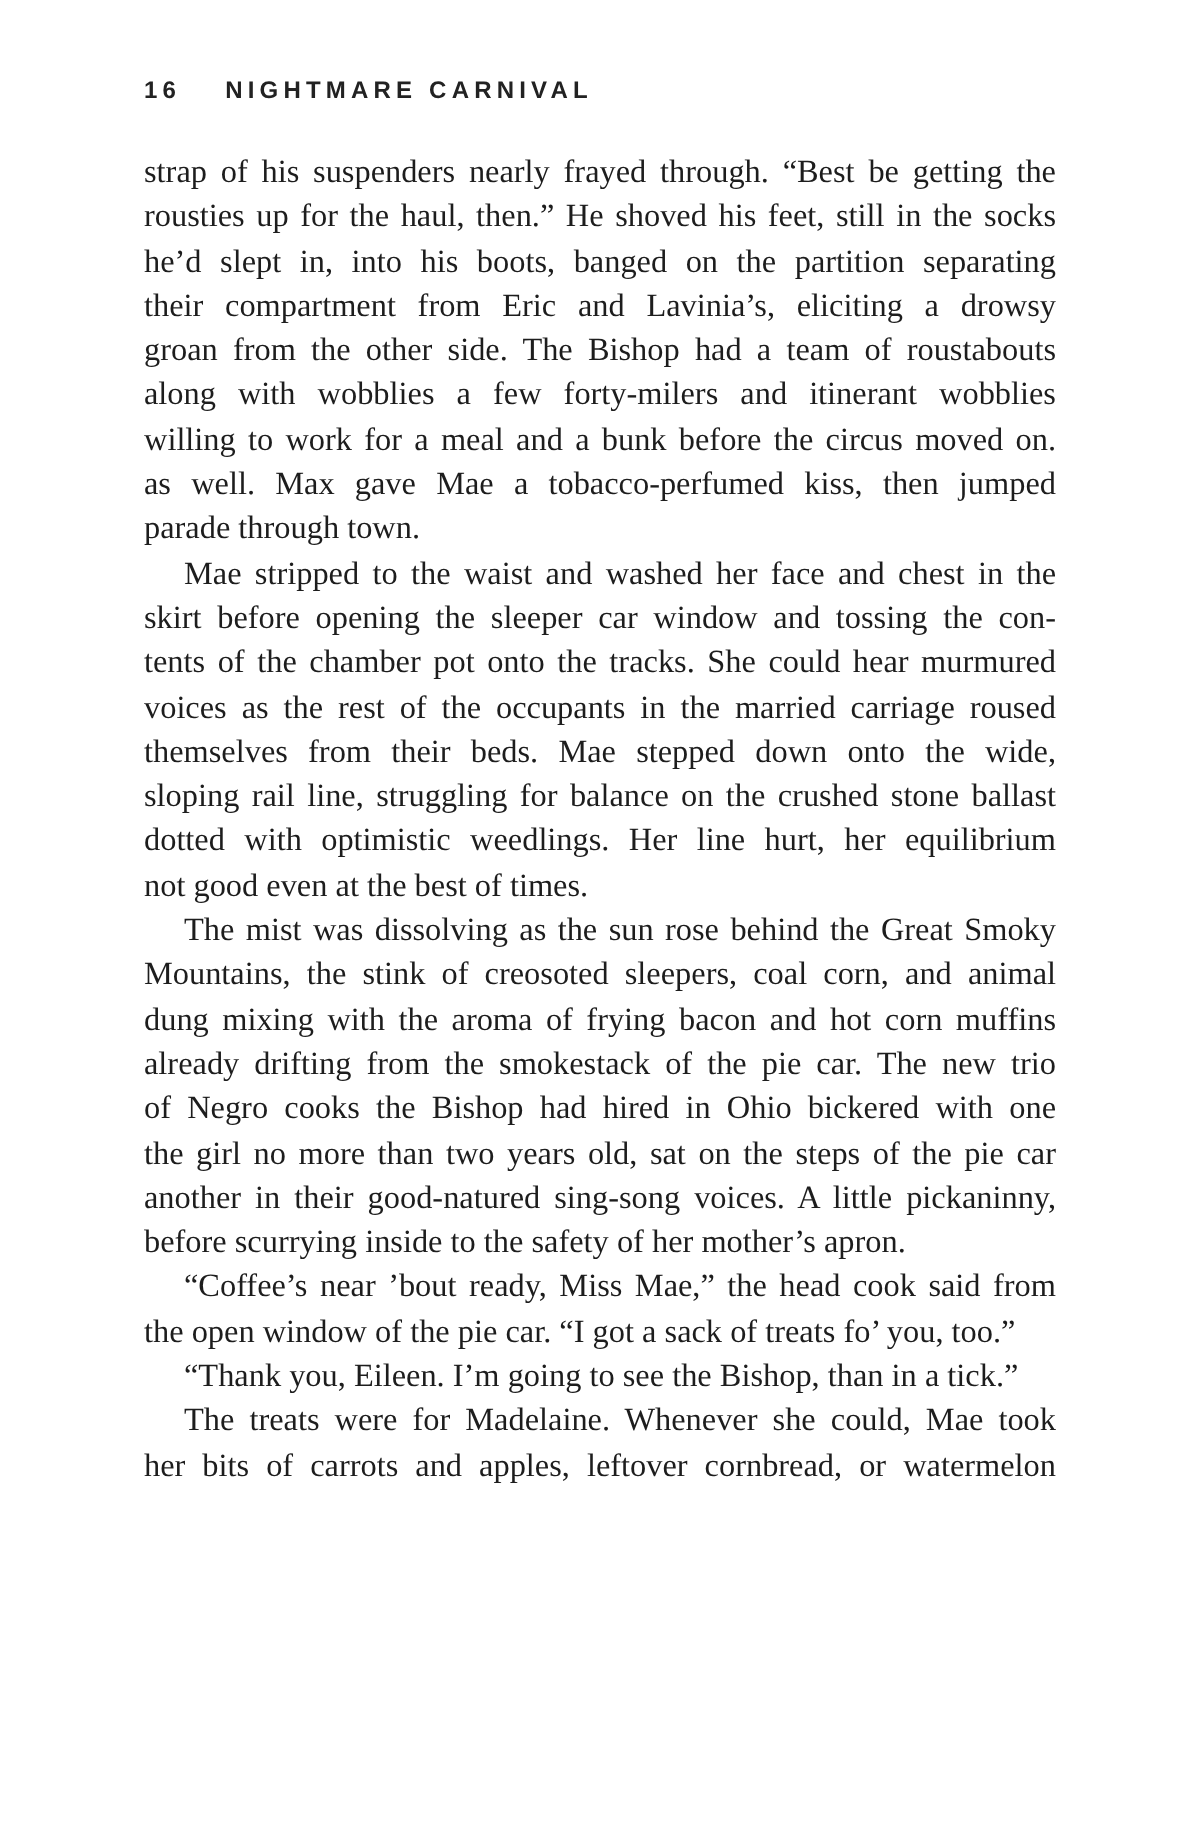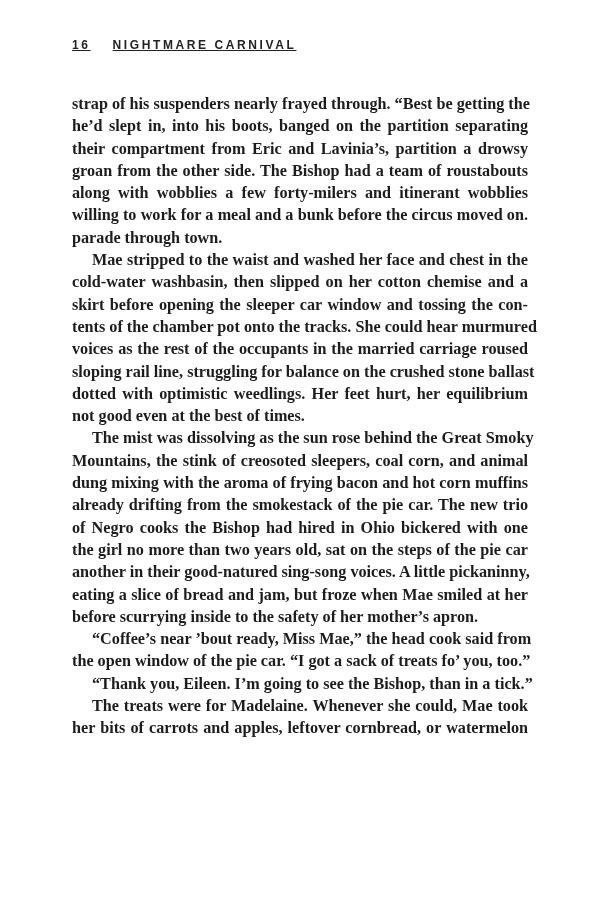--- a/index.html
+++ b/index.html
@@ -18,28 +18,26 @@
       position: absolute;
       left: 72px;
       top: 38px;
       font-family: "Liberation Sans", sans-serif;
       font-size: 12px;
       font-weight: bold;
       letter-spacing: 2.6px;
       color: #222;
       display: flex;
       gap: 22px;
-      text-decoration: underline;
     }
     .body-text {
       position: absolute;
       left: 72px;
-      top: 93px;
+      top: 75px;
       width: 456px;
-      font-weight: bold;
     }
     .line {
       font-family: "Liberation Serif", serif;
       font-size: 16.2px;
       line-height: 22.3px;
       height: 22.3px;
       white-space: nowrap;
       text-align: justify;
       text-align-last: justify;
     }
@@ -53,41 +51,42 @@
 </head>
 <body>
 
 <div class="running-head">
   <span>16</span>
   <span>NIGHTMARE CARNIVAL</span>
 </div>
 
 <div class="body-text" id="body-text">
     <div class="line">strap of his suspenders nearly frayed through. “Best be getting the</div>
+    <div class="line">rousties up for the haul, then.” He shoved his feet, still in the socks</div>
     <div class="line">he’d slept in, into his boots, banged on the partition separating</div>
-    <div class="line">their compartment from Eric and Lavinia’s, partition a drowsy</div>
+    <div class="line">their compartment from Eric and Lavinia’s, eliciting a drowsy</div>
     <div class="line">groan from the other side. The Bishop had a team of roustabouts</div>
     <div class="line">along with wobblies a few forty-milers and itinerant wobblies</div>
     <div class="line">willing to work for a meal and a bunk before the circus moved on.</div>
+    <div class="line">as well. Max gave Mae a tobacco-perfumed kiss, then jumped</div>
     <div class="line last">parade through town.</div>
     <div class="line indent">Mae stripped to the waist and washed her face and chest in the</div>
-    <div class="line">cold-water washbasin, then slipped on her cotton chemise and a</div>
     <div class="line">skirt before opening the sleeper car window and tossing the con-</div>
     <div class="line">tents of the chamber pot onto the tracks. She could hear murmured</div>
     <div class="line">voices as the rest of the occupants in the married carriage roused</div>
+    <div class="line">themselves from their beds. Mae stepped down onto the wide,</div>
     <div class="line">sloping rail line, struggling for balance on the crushed stone ballast</div>
-    <div class="line">dotted with optimistic weedlings. Her feet hurt, her equilibrium</div>
+    <div class="line">dotted with optimistic weedlings. Her line hurt, her equilibrium</div>
     <div class="line last">not good even at the best of times.</div>
     <div class="line indent">The mist was dissolving as the sun rose behind the Great Smoky</div>
     <div class="line">Mountains, the stink of creosoted sleepers, coal corn, and animal</div>
     <div class="line">dung mixing with the aroma of frying bacon and hot corn muffins</div>
     <div class="line">already drifting from the smokestack of the pie car. The new trio</div>
     <div class="line">of Negro cooks the Bishop had hired in Ohio bickered with one</div>
     <div class="line">the girl no more than two years old, sat on the steps of the pie car</div>
     <div class="line">another in their good-natured sing-song voices. A little pickaninny,</div>
-    <div class="line">eating a slice of bread and jam, but froze when Mae smiled at her</div>
     <div class="line last">before scurrying inside to the safety of her mother’s apron.</div>
     <div class="line indent">“Coffee’s near ’bout ready, Miss Mae,” the head cook said from</div>
     <div class="line last">the open window of the pie car. “I got a sack of treats fo’ you, too.”</div>
     <div class="line indent last">“Thank you, Eileen. I’m going to see the Bishop, than in a tick.”</div>
     <div class="line indent">The treats were for Madelaine. Whenever she could, Mae took</div>
     <div class="line">her bits of carrots and apples, leftover cornbread, or watermelon</div>
   </div>
 
 </body></html>

